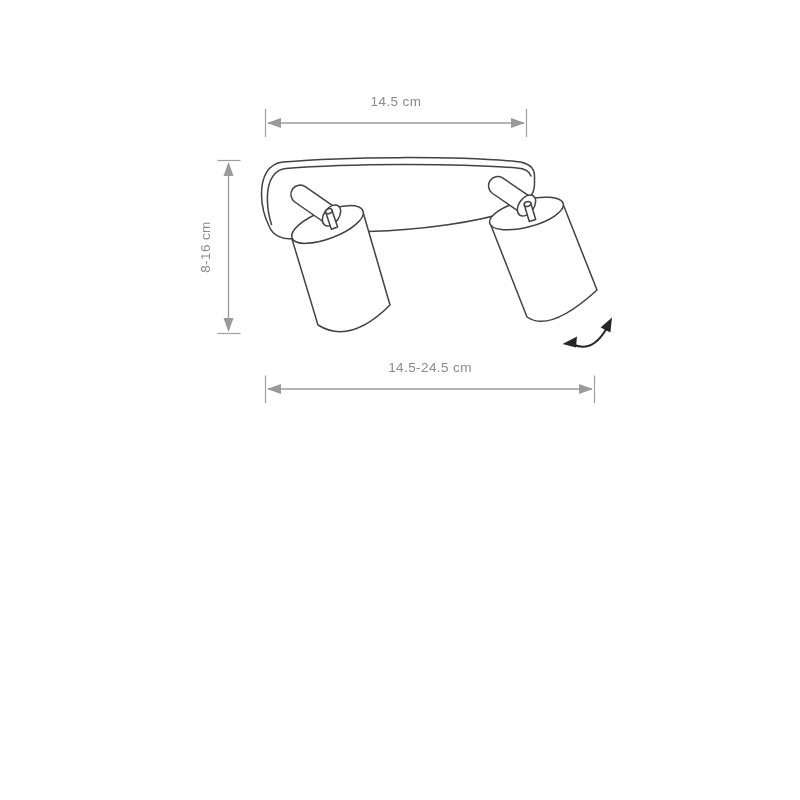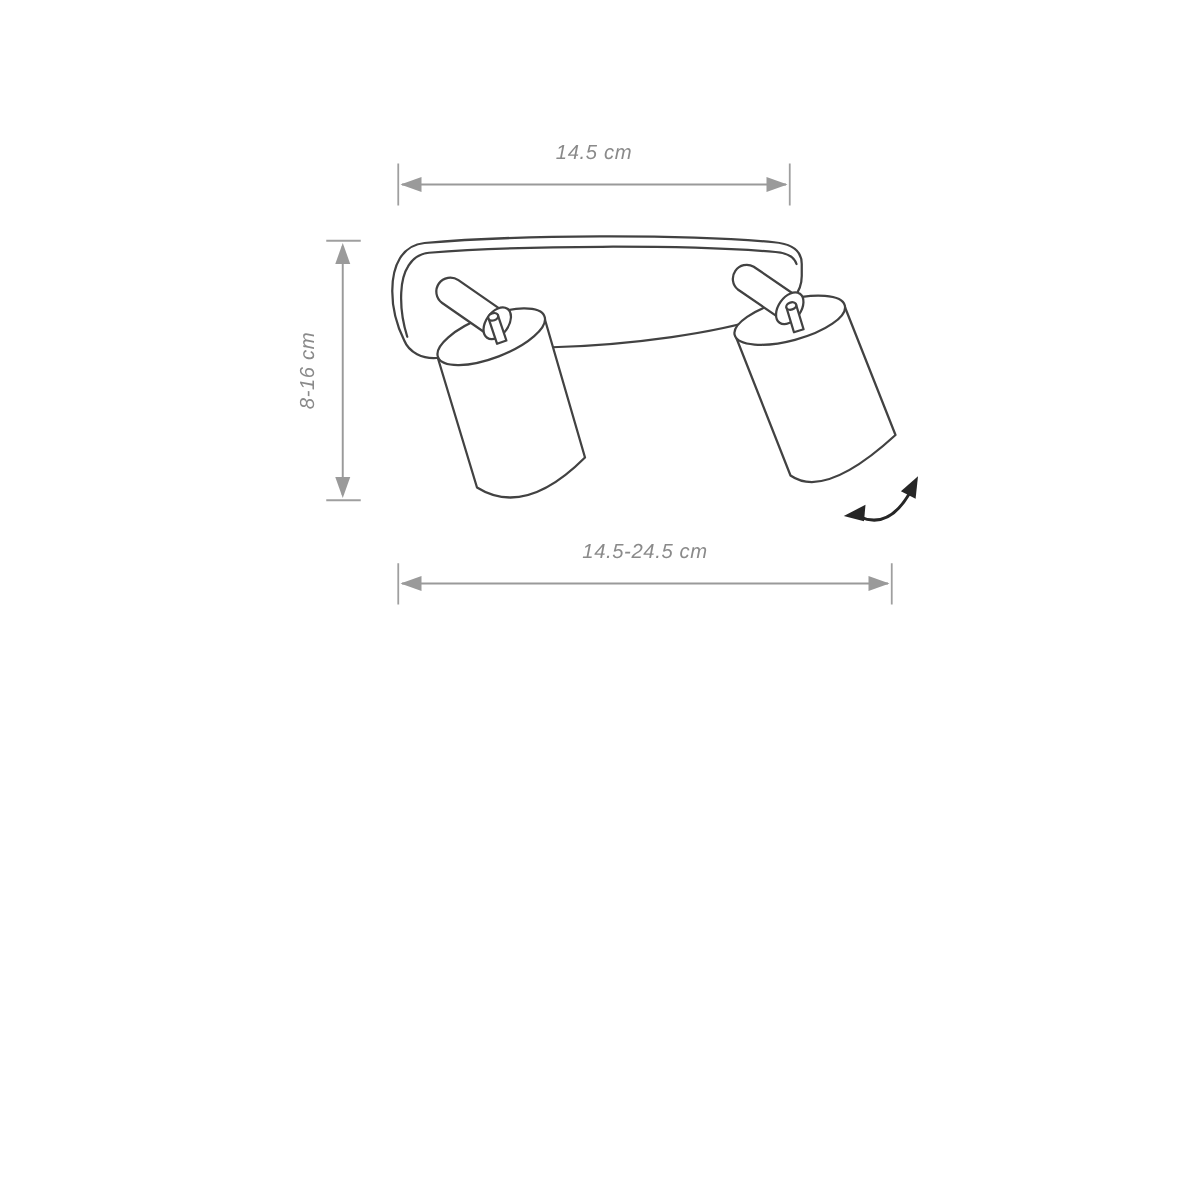--- a/index.html
+++ b/index.html
@@ -4,21 +4,21 @@
 <style>
   html, body {
     margin: 0;
     padding: 0;
     background: #ffffff;
     width: 800px;
     height: 800px;
     overflow: hidden;
     font-family: "Liberation Sans", sans-serif;
   }
-  .canvas-wrap { width: 800px; height: 800px; position: relative; font-style: italic; }
+  .canvas-wrap { width: 800px; height: 800px; position: relative; }
   svg { display: block; }
 
   .dim-line  { stroke: #9a9a9a; stroke-width: 1.3; fill: none; }
   .dim-tick  { stroke: #9f9f9f; stroke-width: 1.2; fill: none; }
   .dim-head  { fill: #9a9a9a; stroke: none; }
   .dim-text  {
     fill: #8a8a8a;
     font-family: "Liberation Sans", sans-serif;
     font-size: 13.5px;
     letter-spacing: 0.4px;

